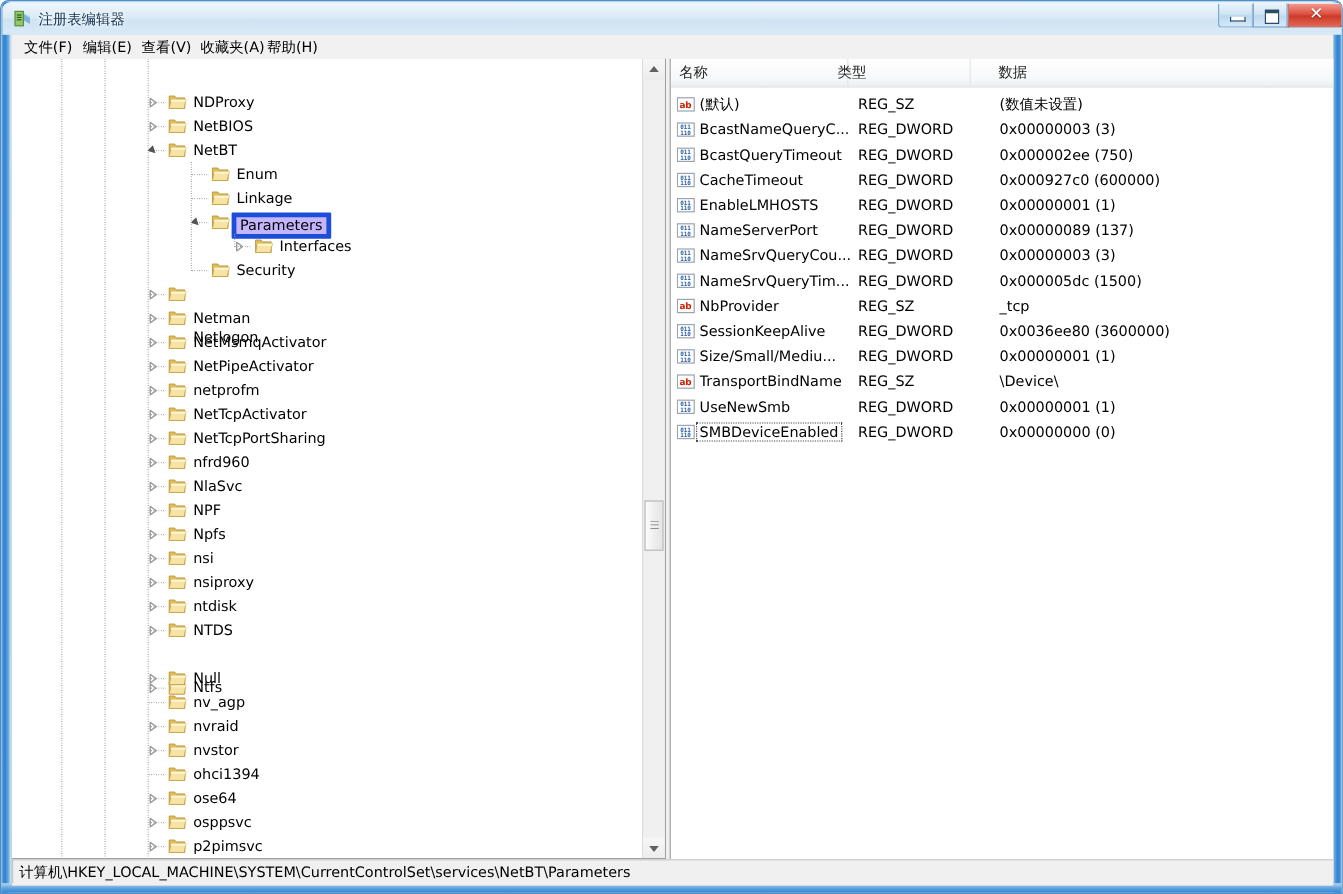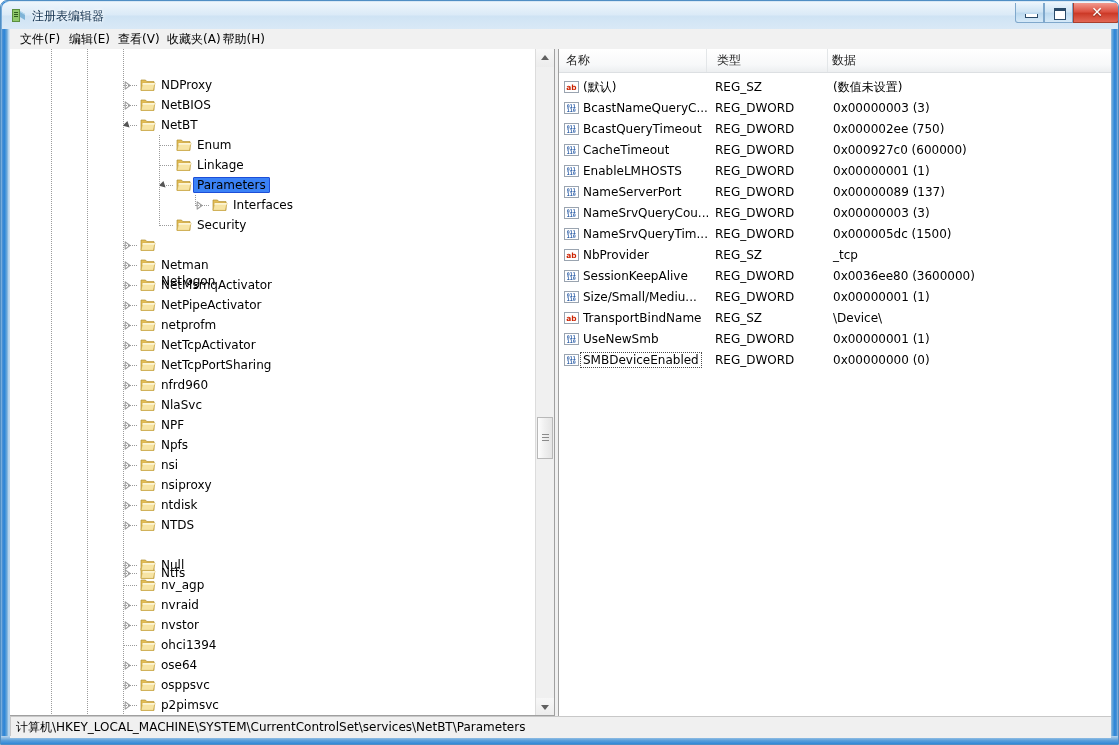--- a/index.html
+++ b/index.html
@@ -189,22 +189,22 @@
   .tw-label {
     position: absolute;
     top: 2px;
     height: 16px;
     line-height: 16px;
     font-size: 12px;
     color: #000000;
     white-space: nowrap;
   }
   .tw-label.selected {
-    background: #3b82f6;
-    border: 1px solid #1d4ed8;
+    background: #c4b5fd;
+    border: 4px solid #1d4ed8;
     padding: 0 3px;
     margin-left: -4px;
     border-radius: 1px;
     line-height: 14px;
     height: 14px;
   }
   
   .tw-vline {
     position: absolute;
     top: 0;
@@ -822,21 +822,21 @@
           <div class="sb-tri down"></div>
         </div>
       </div>
     </div>
 
     <div id="splitter"></div>
 
     <div id="list-pane">
       <div id="list-header">
           <div class="col-head" style="left: 0px; width: 148px;">名称</div>
-          <div class="col-head" style="left: 151px; width: 118px;">类型</div>
+          <div class="col-head" style="left: 132px; width: 118px;">类型</div>
           <div class="col-head" style="left: 266px; width: 287px;">数据</div>
         </div>
     <div class="lv-row" style="top: 28px;">
           <svg viewBox="0 0 16 15" class="lv-icon">
             <rect x="0.5" y="1.5" width="14" height="11" fill="#ffffff" stroke="#9aa4b0" stroke-width="1"></rect>
             <text x="7.3" y="9.7" font-family="DejaVu Sans, sans-serif" font-size="7.4" font-weight="bold" fill="#cc2200" text-anchor="middle">ab</text>
           </svg>
           <div class="lv-name">(默认)</div>
           <div class="lv-type">REG_SZ</div>
           <div class="lv-data">(数值未设置)</div>

